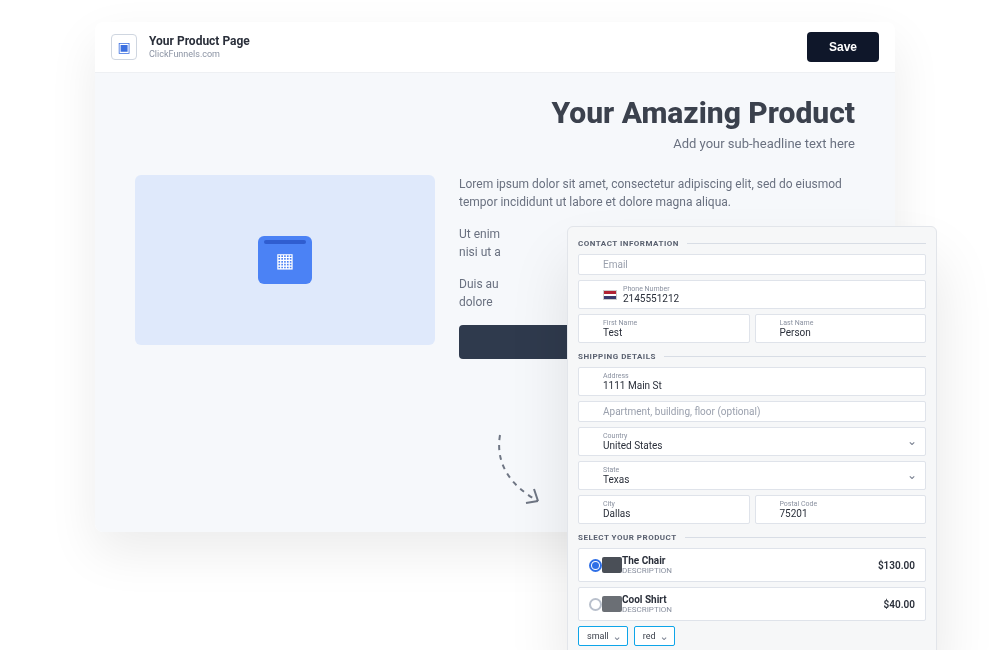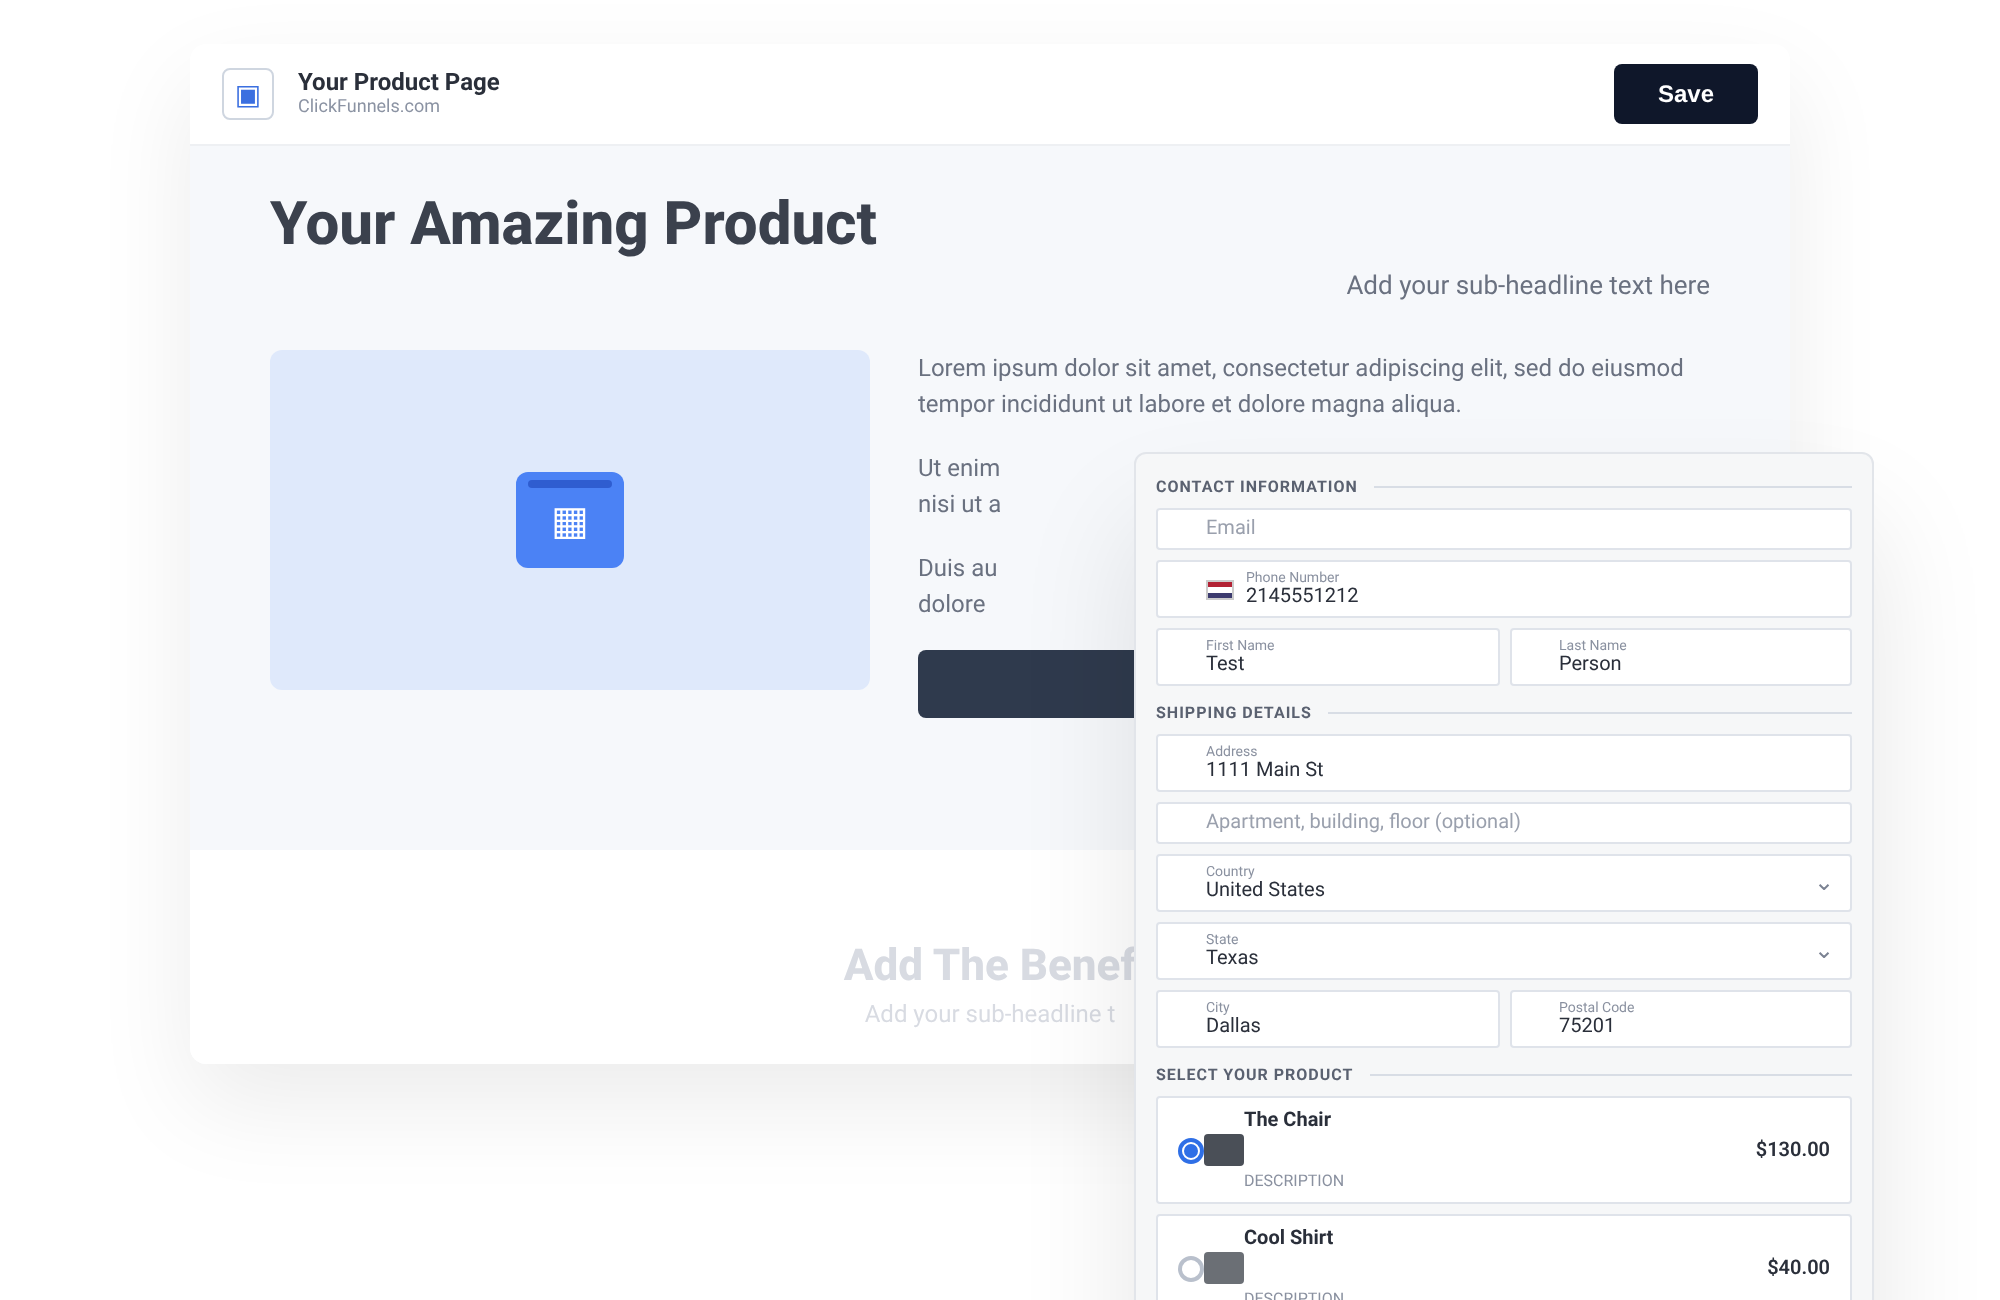--- a/index.html
+++ b/index.html
@@ -43,21 +43,21 @@
     background:#0f172a;color:#fff;border:none;border-radius:4px;
     padding:8px 22px;font-size:12px;font-weight:600;cursor:pointer;
   }
   .canvas {
     background:#f6f8fb;
     height: calc(100% - 48px);
     padding: 22px 40px;
     position:relative;
   }
   .hero-title {
-    text-align:left;font-size:30px;font-weight:800;color:#3b414d;
+    text-align:right;font-size:30px;font-weight:800;color:#3b414d;
   }
   .hero-sub {
     text-align:right;font-size:13px;color:#6a7180;margin-top:6px;
   }
   .hero-row {
     display:flex;gap:24px;margin-top:24px;
   }
   .media-box {
     width:300px;height:170px;background:#dfe9fb;border-radius:6px;
     display:flex;align-items:center;justify-content:center;flex-shrink:0;
@@ -112,21 +112,21 @@
     background:#fff;border:1px solid #dfe3ea;border-radius:2px;
     display:flex;align-items:center;padding:6px 10px;margin-bottom:5px;
   }
   .radio{width:13px;height:13px;border:2px solid #2f6fe6;border-radius:50%;display:flex;align-items:center;justify-content:center;flex-shrink:0;}
   .radio.on::after{content:"";width:7px;height:7px;border-radius:50%;background:#2f6fe6;}
   .radio.off{border-color:#b9c0cc;}
   .thumb{width:20px;height:16px;background:#4a4f57;border-radius:2px;flex-shrink:0;}
   .thumb.shirt{background:#6b6f75;}
   .prod-meta{flex:1;}
   .prod-meta .nm{font-size:10px;font-weight:700;color:#2a2f3a;}
-  .prod-meta .ds{font-size:8px;color:#8a91a0;margin-top:20px;}
+  .prod-meta .ds{font-size:8px;color:#8a91a0;}
   .price{font-size:10px;color:#2a2f3a;font-weight:600;}
   .variant-row{display:flex;gap:6px;}
   .variant{background:#fff;border:1px solid #0ea5e9;border-radius:2px;padding:4px 18px 4px 8px;font-size:9px;color:#3a3f4a;position:relative;}
   .variant::after{content:"⌄";position:absolute;right:5px;top:3px;color:#7b8292;font-size:11px;}
 </style>
 </head>
 <body>
 
 <div class="editor-card">
   <div class="topbar">
@@ -160,24 +160,20 @@
         </div>
         <div class="cta-stub"></div>
       </div>
     </div>
 
     <svg class="arrow" viewBox="0 0 70 80">
       <path d="M10 4 C 4 40, 30 60, 48 70" stroke="#6f7684" stroke-width="2" fill="none" stroke-dasharray="5 5"></path>
       <path d="M48 70 l-4 -12 M48 70 l-12 2" stroke="#6f7684" stroke-width="2" fill="none"></path>
     </svg>
 
-    <div class="benefit-block">
-      <div class="benefit-title">Add The Benef</div>
-      <div class="benefit-sub">Add your sub-headline t</div>
-    </div>
   </div>
 </div>
 
 <div class="checkout">
 
   <div class="section-hdr">CONTACT INFORMATION</div>
   <div class="field">
     <div class="ph">Email</div>
   </div>
   <div class="field">

